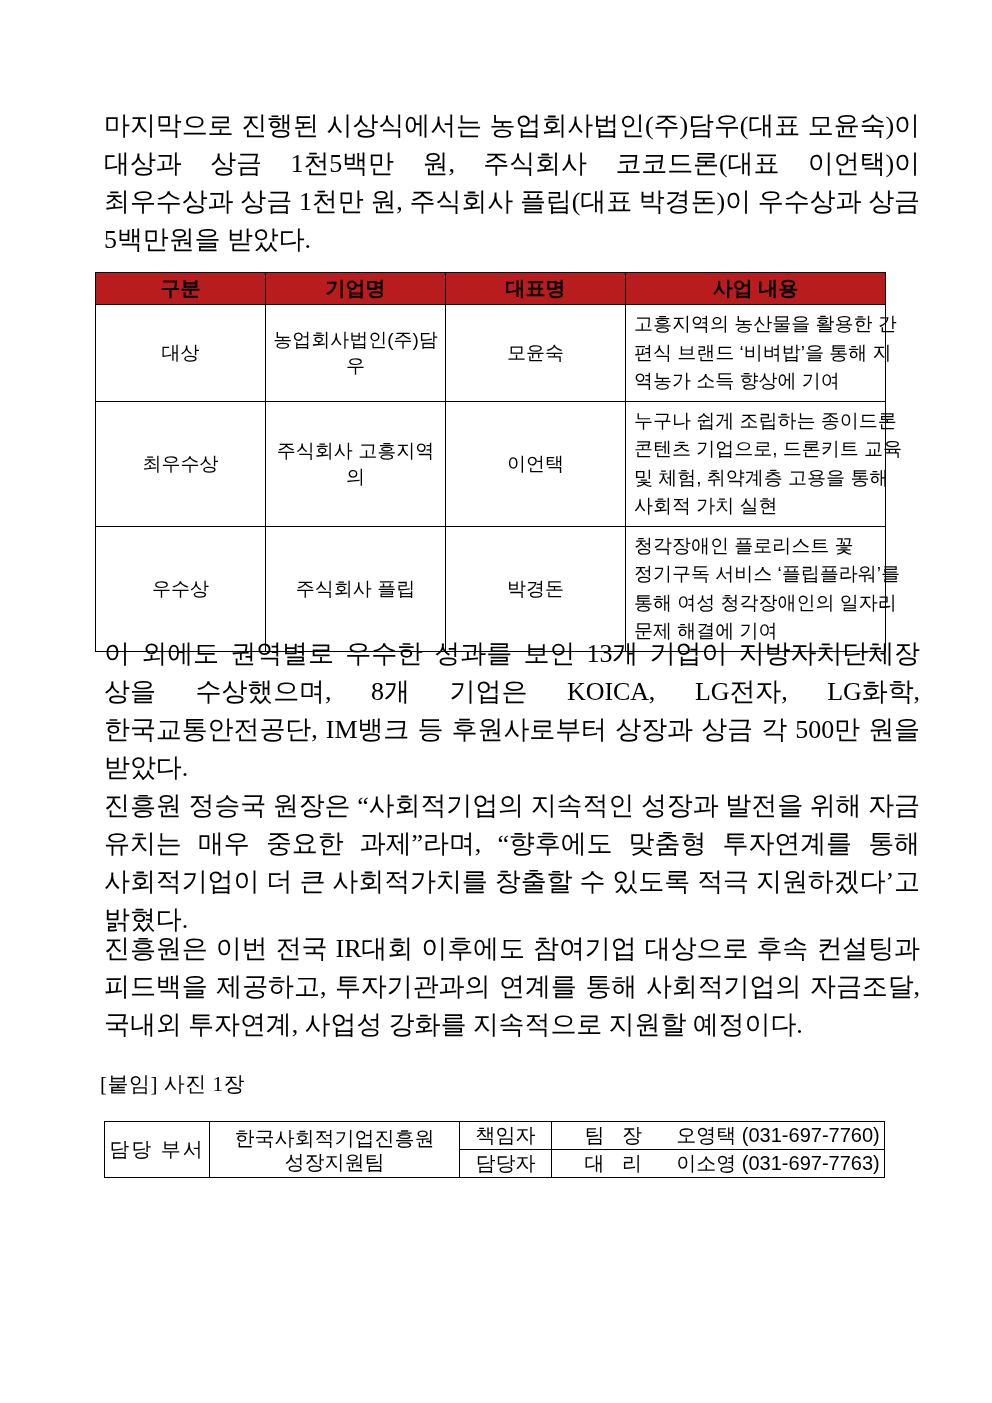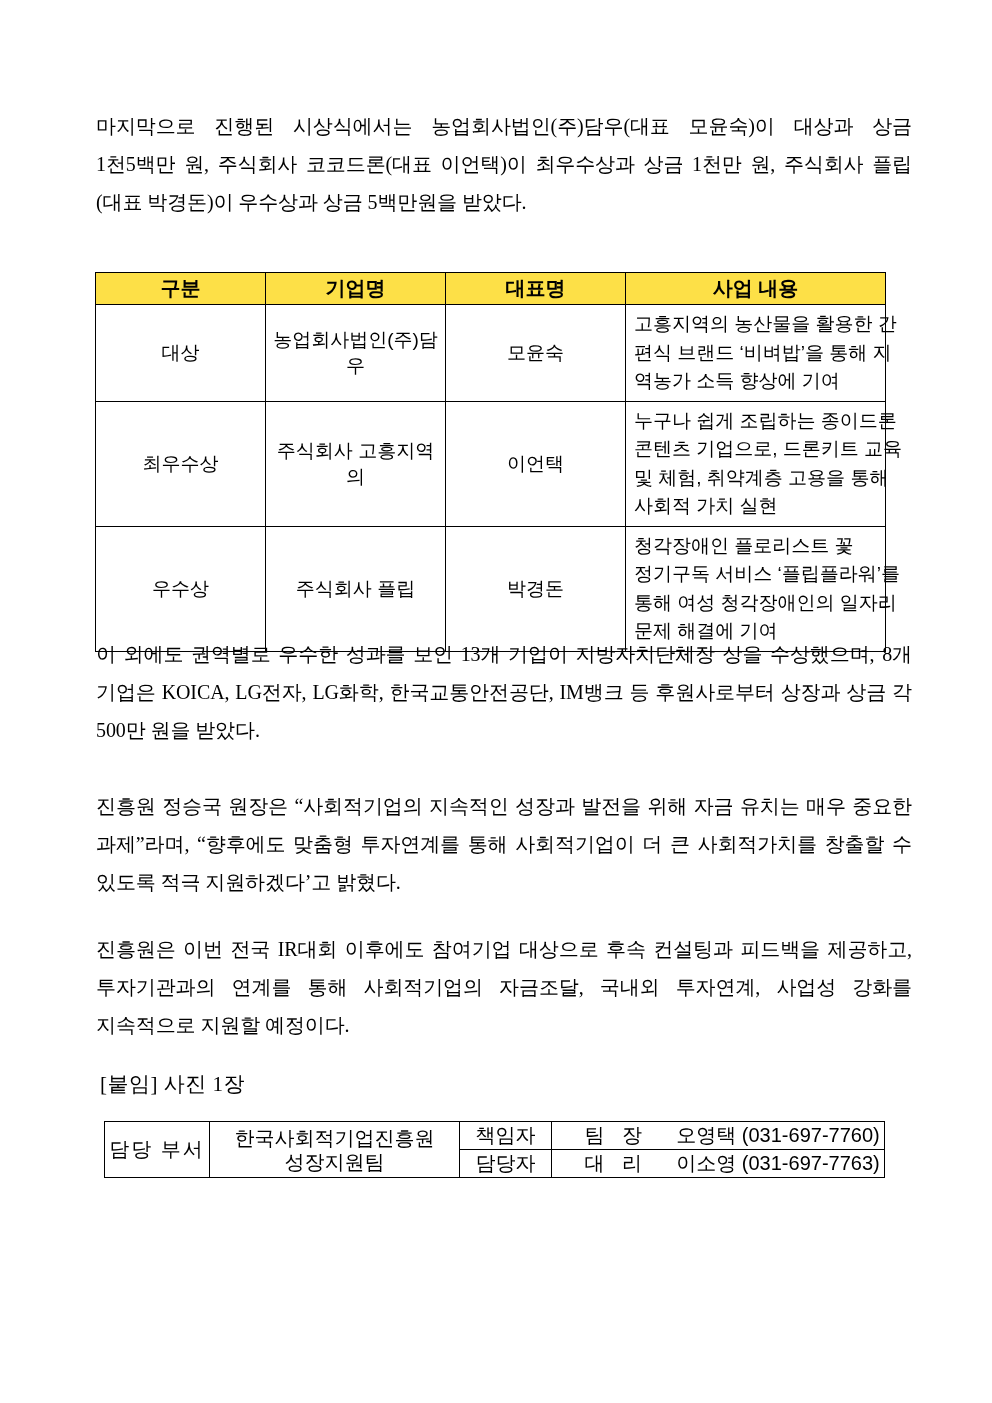--- a/index.html
+++ b/index.html
@@ -21,23 +21,23 @@
     position: absolute;
     left: 0; top: 0;
     width: 992px;
     height: 1403px;
     box-sizing: border-box;
   }
 
   
   .para {
     position: absolute;
-    left: 96px;
+    left: 104px;
     width: 816px;
-    font-size: 20px;
+    font-size: 26px;
     line-height: 38px;
     text-align: justify;
     text-justify: inter-character;
     letter-spacing: -0.1px;
     word-break: keep-all;
   }
 
   
   .award-table {
     position: absolute;
@@ -48,21 +48,21 @@
     table-layout: fixed;
     font-size: 19px;
   }
   .award-table th,
   .award-table td {
     border: 1px solid #000000;
     padding: 0;
     vertical-align: middle;
   }
   .award-table thead th {
-    background: #fde047;
+    background: #b91c1c;
     font-weight: bold;
     text-align: center;
     height: 31px;
     font-size: 20px;
     font-family: "Liberation Sans", "DejaVu Sans", sans-serif;
   }
   .award-table td.center-cell {
     text-align: center;
     font-family: "Liberation Sans", "DejaVu Sans", sans-serif;
     font-size: 19px;

